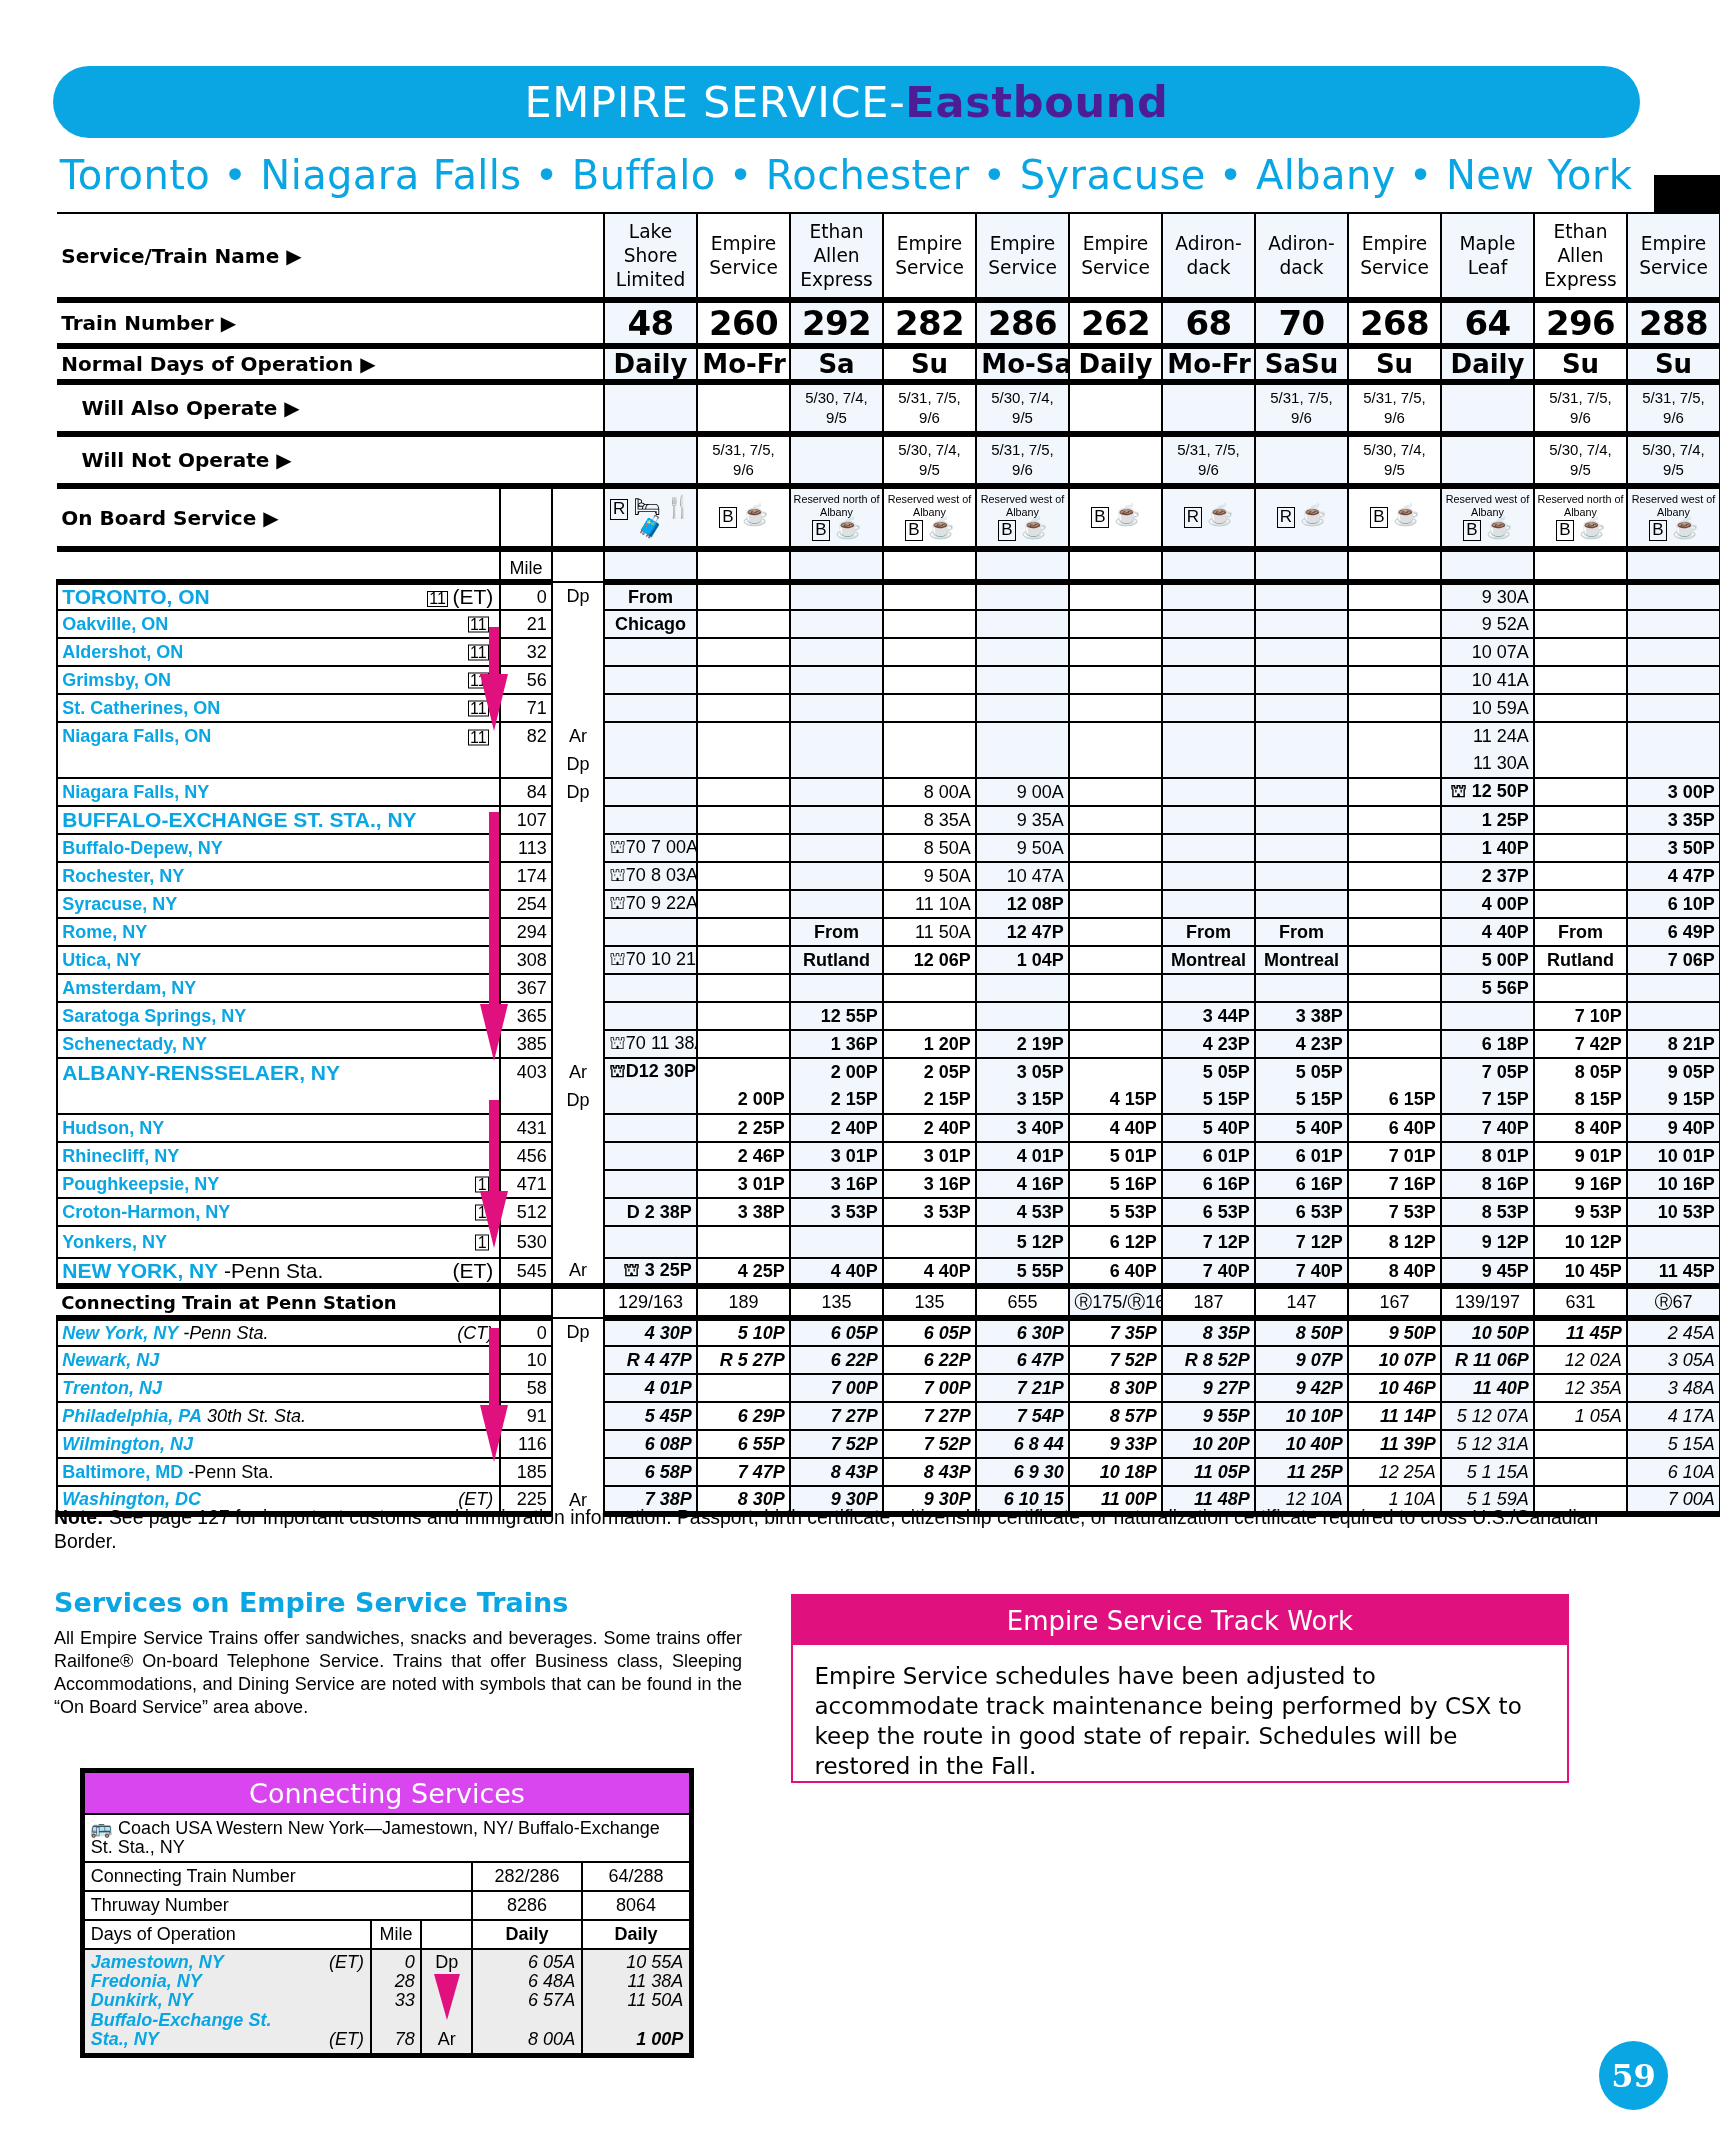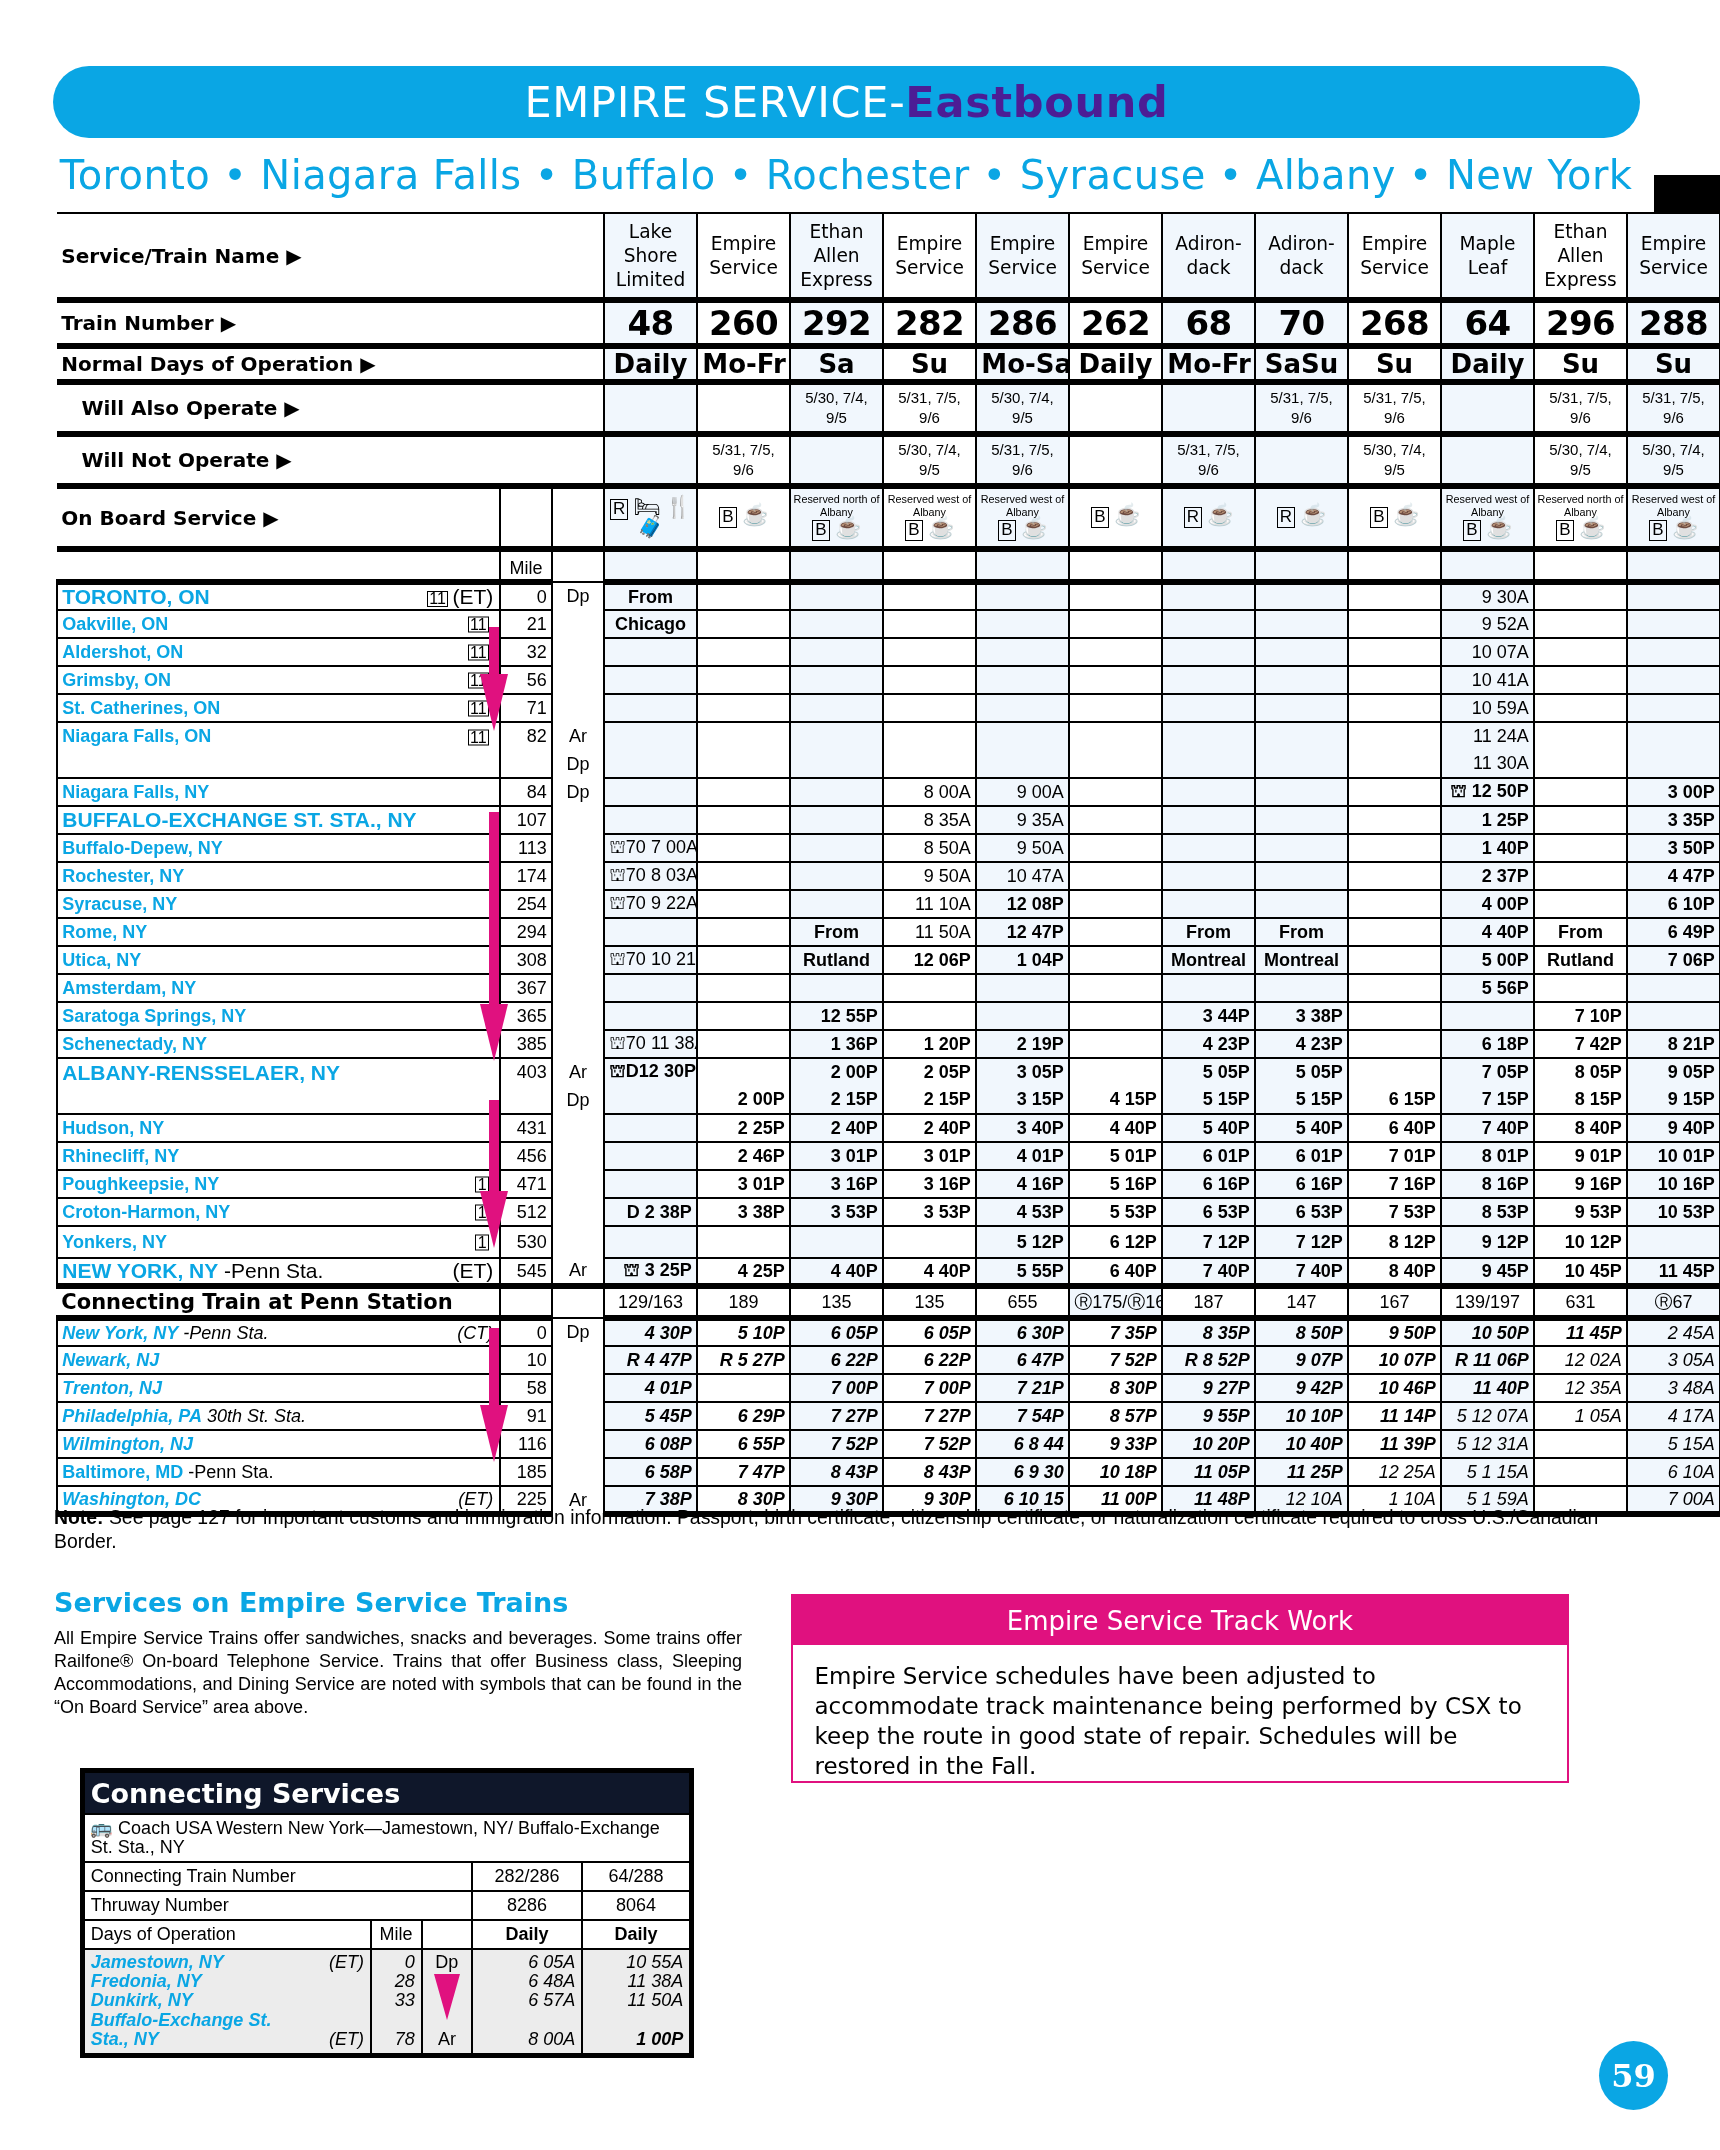--- a/index.html
+++ b/index.html
@@ -73,22 +73,22 @@
 
   .track { position: absolute; left: 791px; top: 1594px; width: 774px; height: 185px;
            border: 2.9px solid #e0117f; }
   .track .th { background: #e0117f; color: #fff; height: 49px; display: flex; align-items: center;
                justify-content: center; font-family: "DejaVu Sans", sans-serif; font-size: 26px; }
   .track .tb { padding: 16px 21.5px; font-family: "DejaVu Sans", sans-serif; font-size: 23px; line-height: 30px; }
 
   table.cs { position: absolute; left: 80px; top: 1768px; width: 614px; border-collapse: collapse;
              border: 5.7px solid #000; table-layout: fixed; }
   table.cs td { border: 2.9px solid #000; padding: 0 5.7px; font-size: 18px; white-space: nowrap; }
-  table.cs td.cshead { background: #0f172a; color: #fff; text-align: left; font-family: "DejaVu Sans", sans-serif;
-                        font-size: 27px; height: 40px; font-weight: bold; }
+  table.cs td.cshead { background: #d946ef; color: #fff; text-align: center; font-family: "DejaVu Sans", sans-serif;
+                        font-size: 27px; height: 40px; }
   table.cs td.csc { text-align: center; }
   table.cs td.gray { background: #ececec; vertical-align: top; font-style: italic; line-height: 19.4px; padding-top: 2.9px; padding-bottom: 2.9px; }
   table.cs td.gstn { color: #0aa6e4; font-weight: bold; }
 
   .pagenum { position: absolute; left: 1599px; top: 2041px; width: 69px; height: 69px; border-radius: 50%;
              background: #0aa6e4; color: #fff; display: flex; align-items: center; justify-content: center;
              font-family: "DejaVu Serif", serif; font-size: 32px; font-weight: bold; }
 </style>
 </head>
 <body>
@@ -680,21 +680,21 @@
         <td class="b sh">5 55P</td>
         <td class="b">6 40P</td>
         <td class="b sh">7 40P</td>
         <td class="b sh">7 40P</td>
         <td class="b">8 40P</td>
         <td class="b sh">9 45P</td>
         <td class="b">10 45P</td>
         <td class="b sh">11 45P</td>
       </tr>
       <tr class="thick" style="height: 32px;">
-        <td class="lbl" colspan="2" style="font-size: 21px; margin-top: 27px;">Connecting Train at Penn Station</td>
+        <td class="lbl" colspan="2" style="font-size: 18px; margin-top: 27px;">Connecting Train at Penn Station</td>
         <td></td>
         <td></td>
         <td style="text-align: center;">129/163</td>
         <td style="text-align: center;">189</td>
         <td style="text-align: center;">135</td>
         <td style="text-align: center;">135</td>
         <td style="text-align: center;">655</td>
         <td class="sh" style="text-align: center;">Ⓡ175/Ⓡ165</td>
         <td style="text-align: center;">187</td>
         <td style="text-align: center;">147</td>

